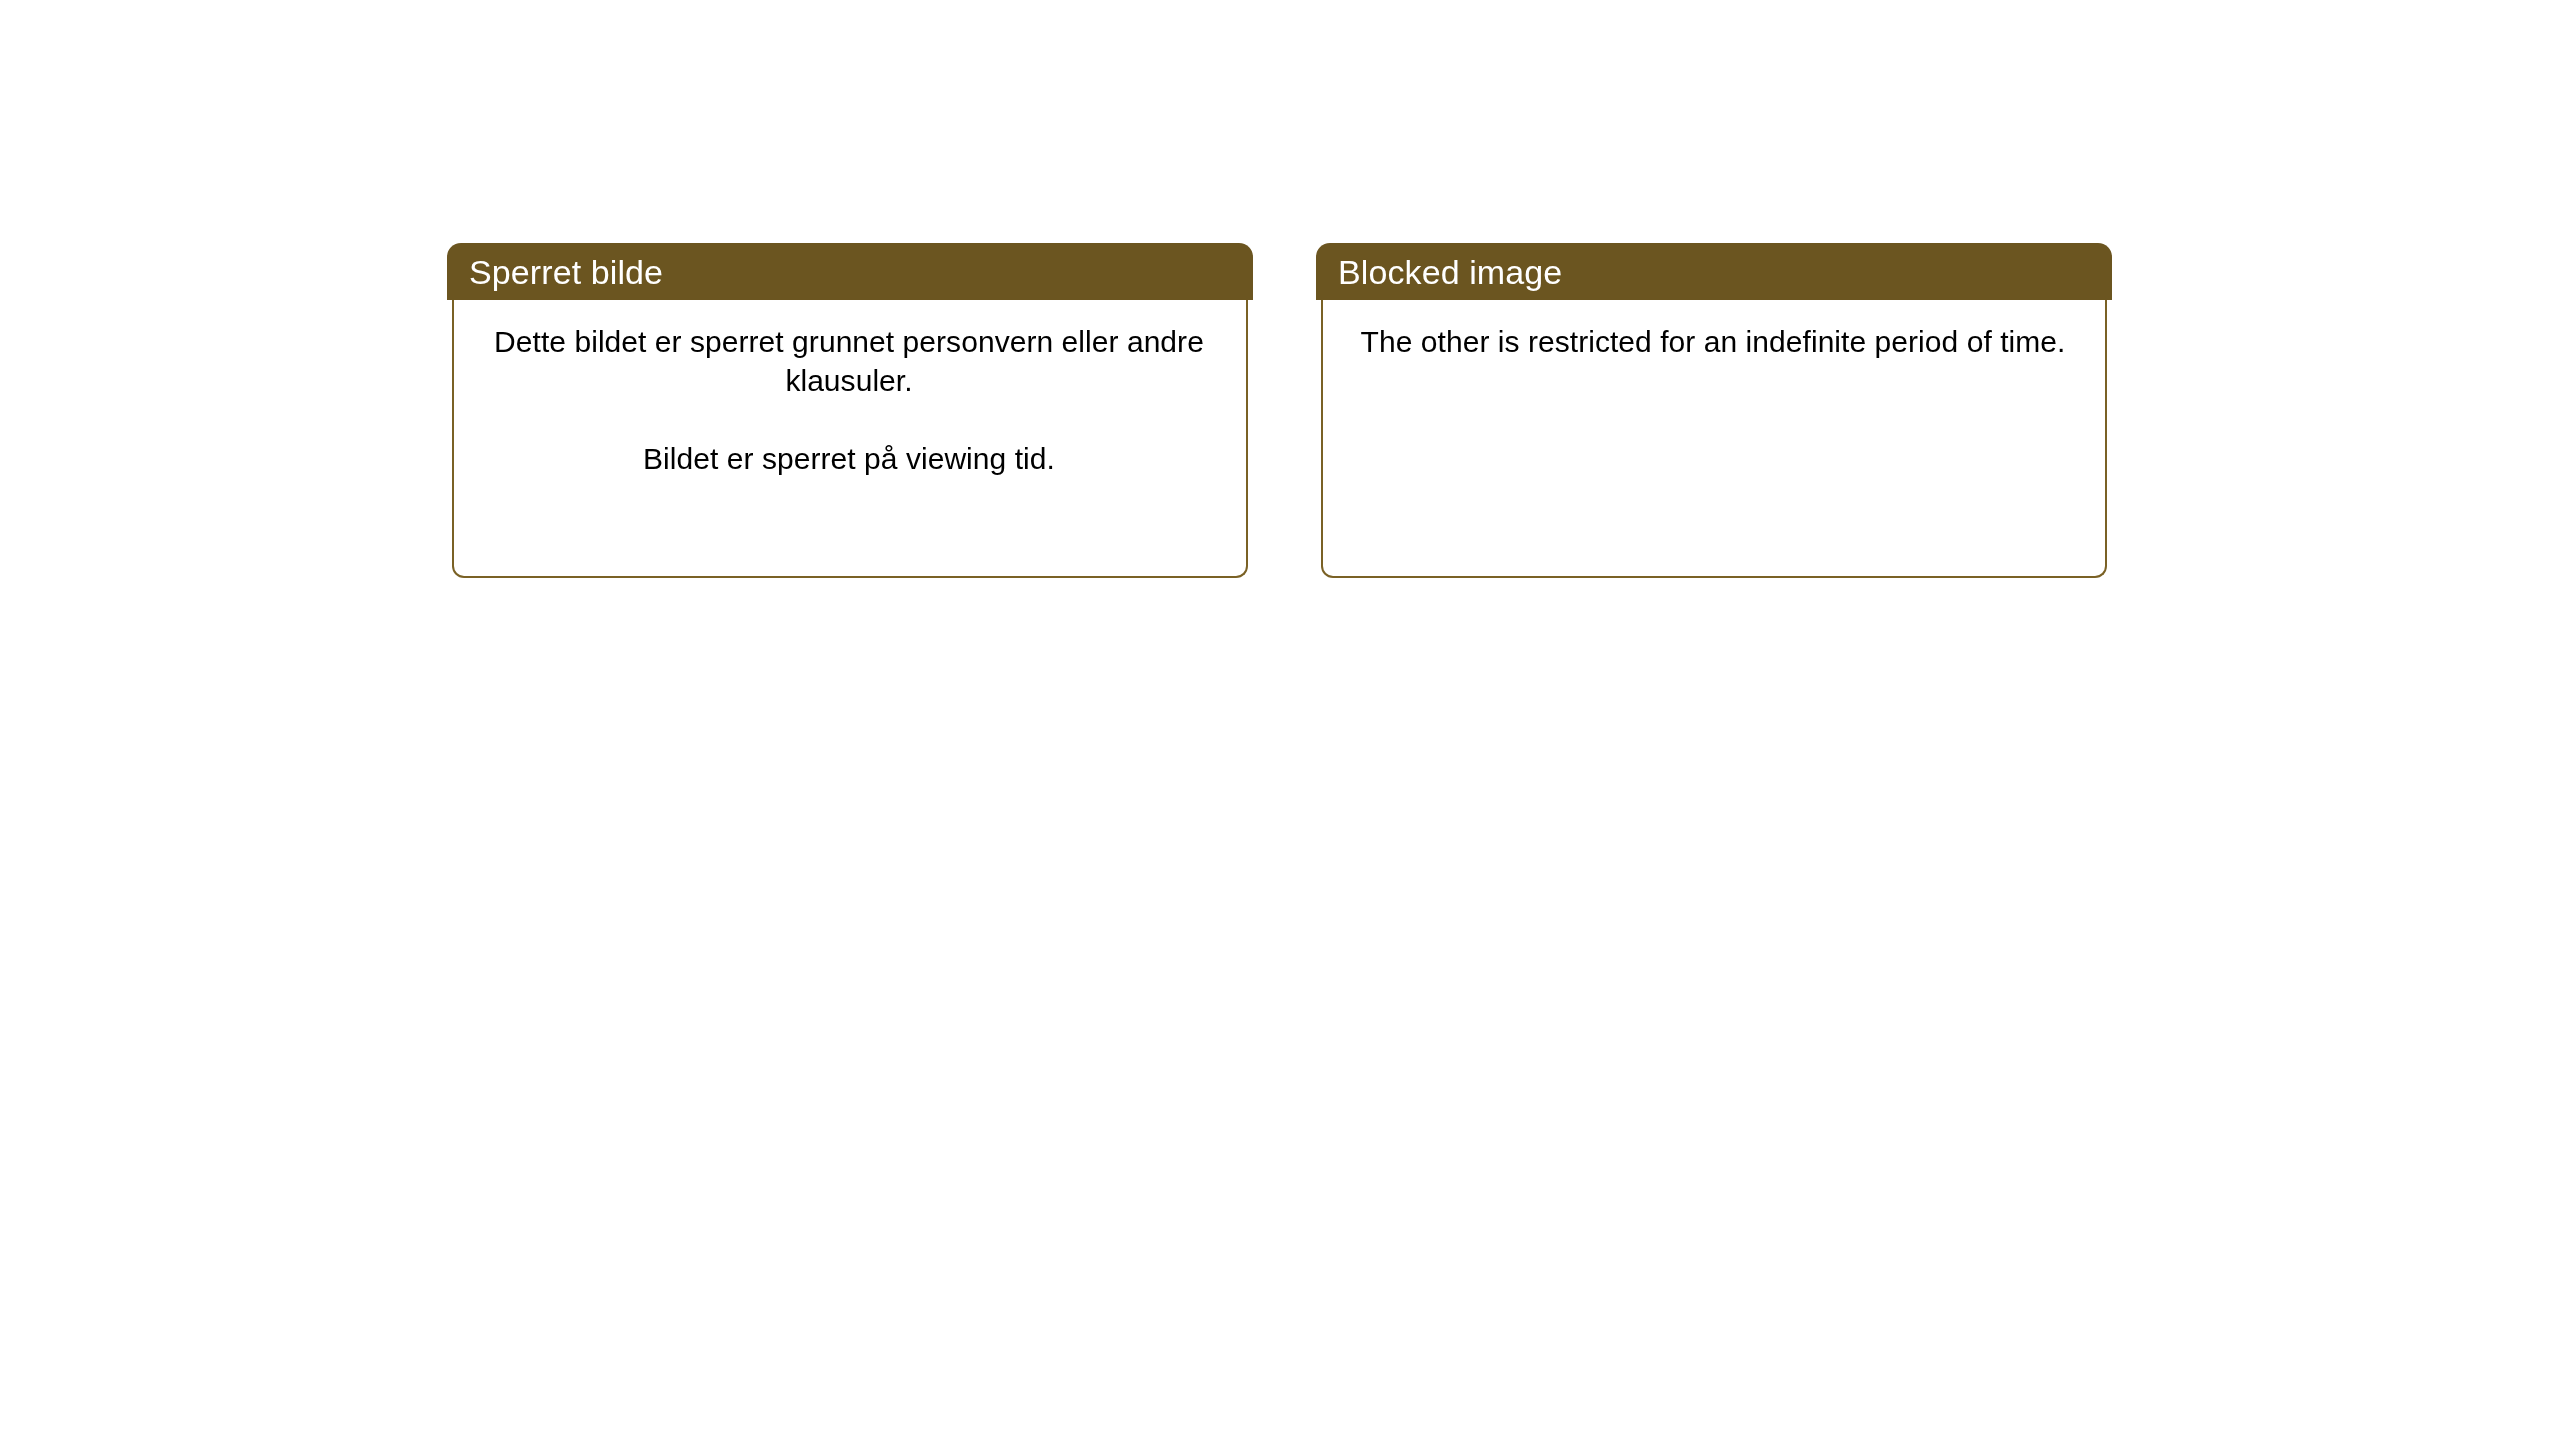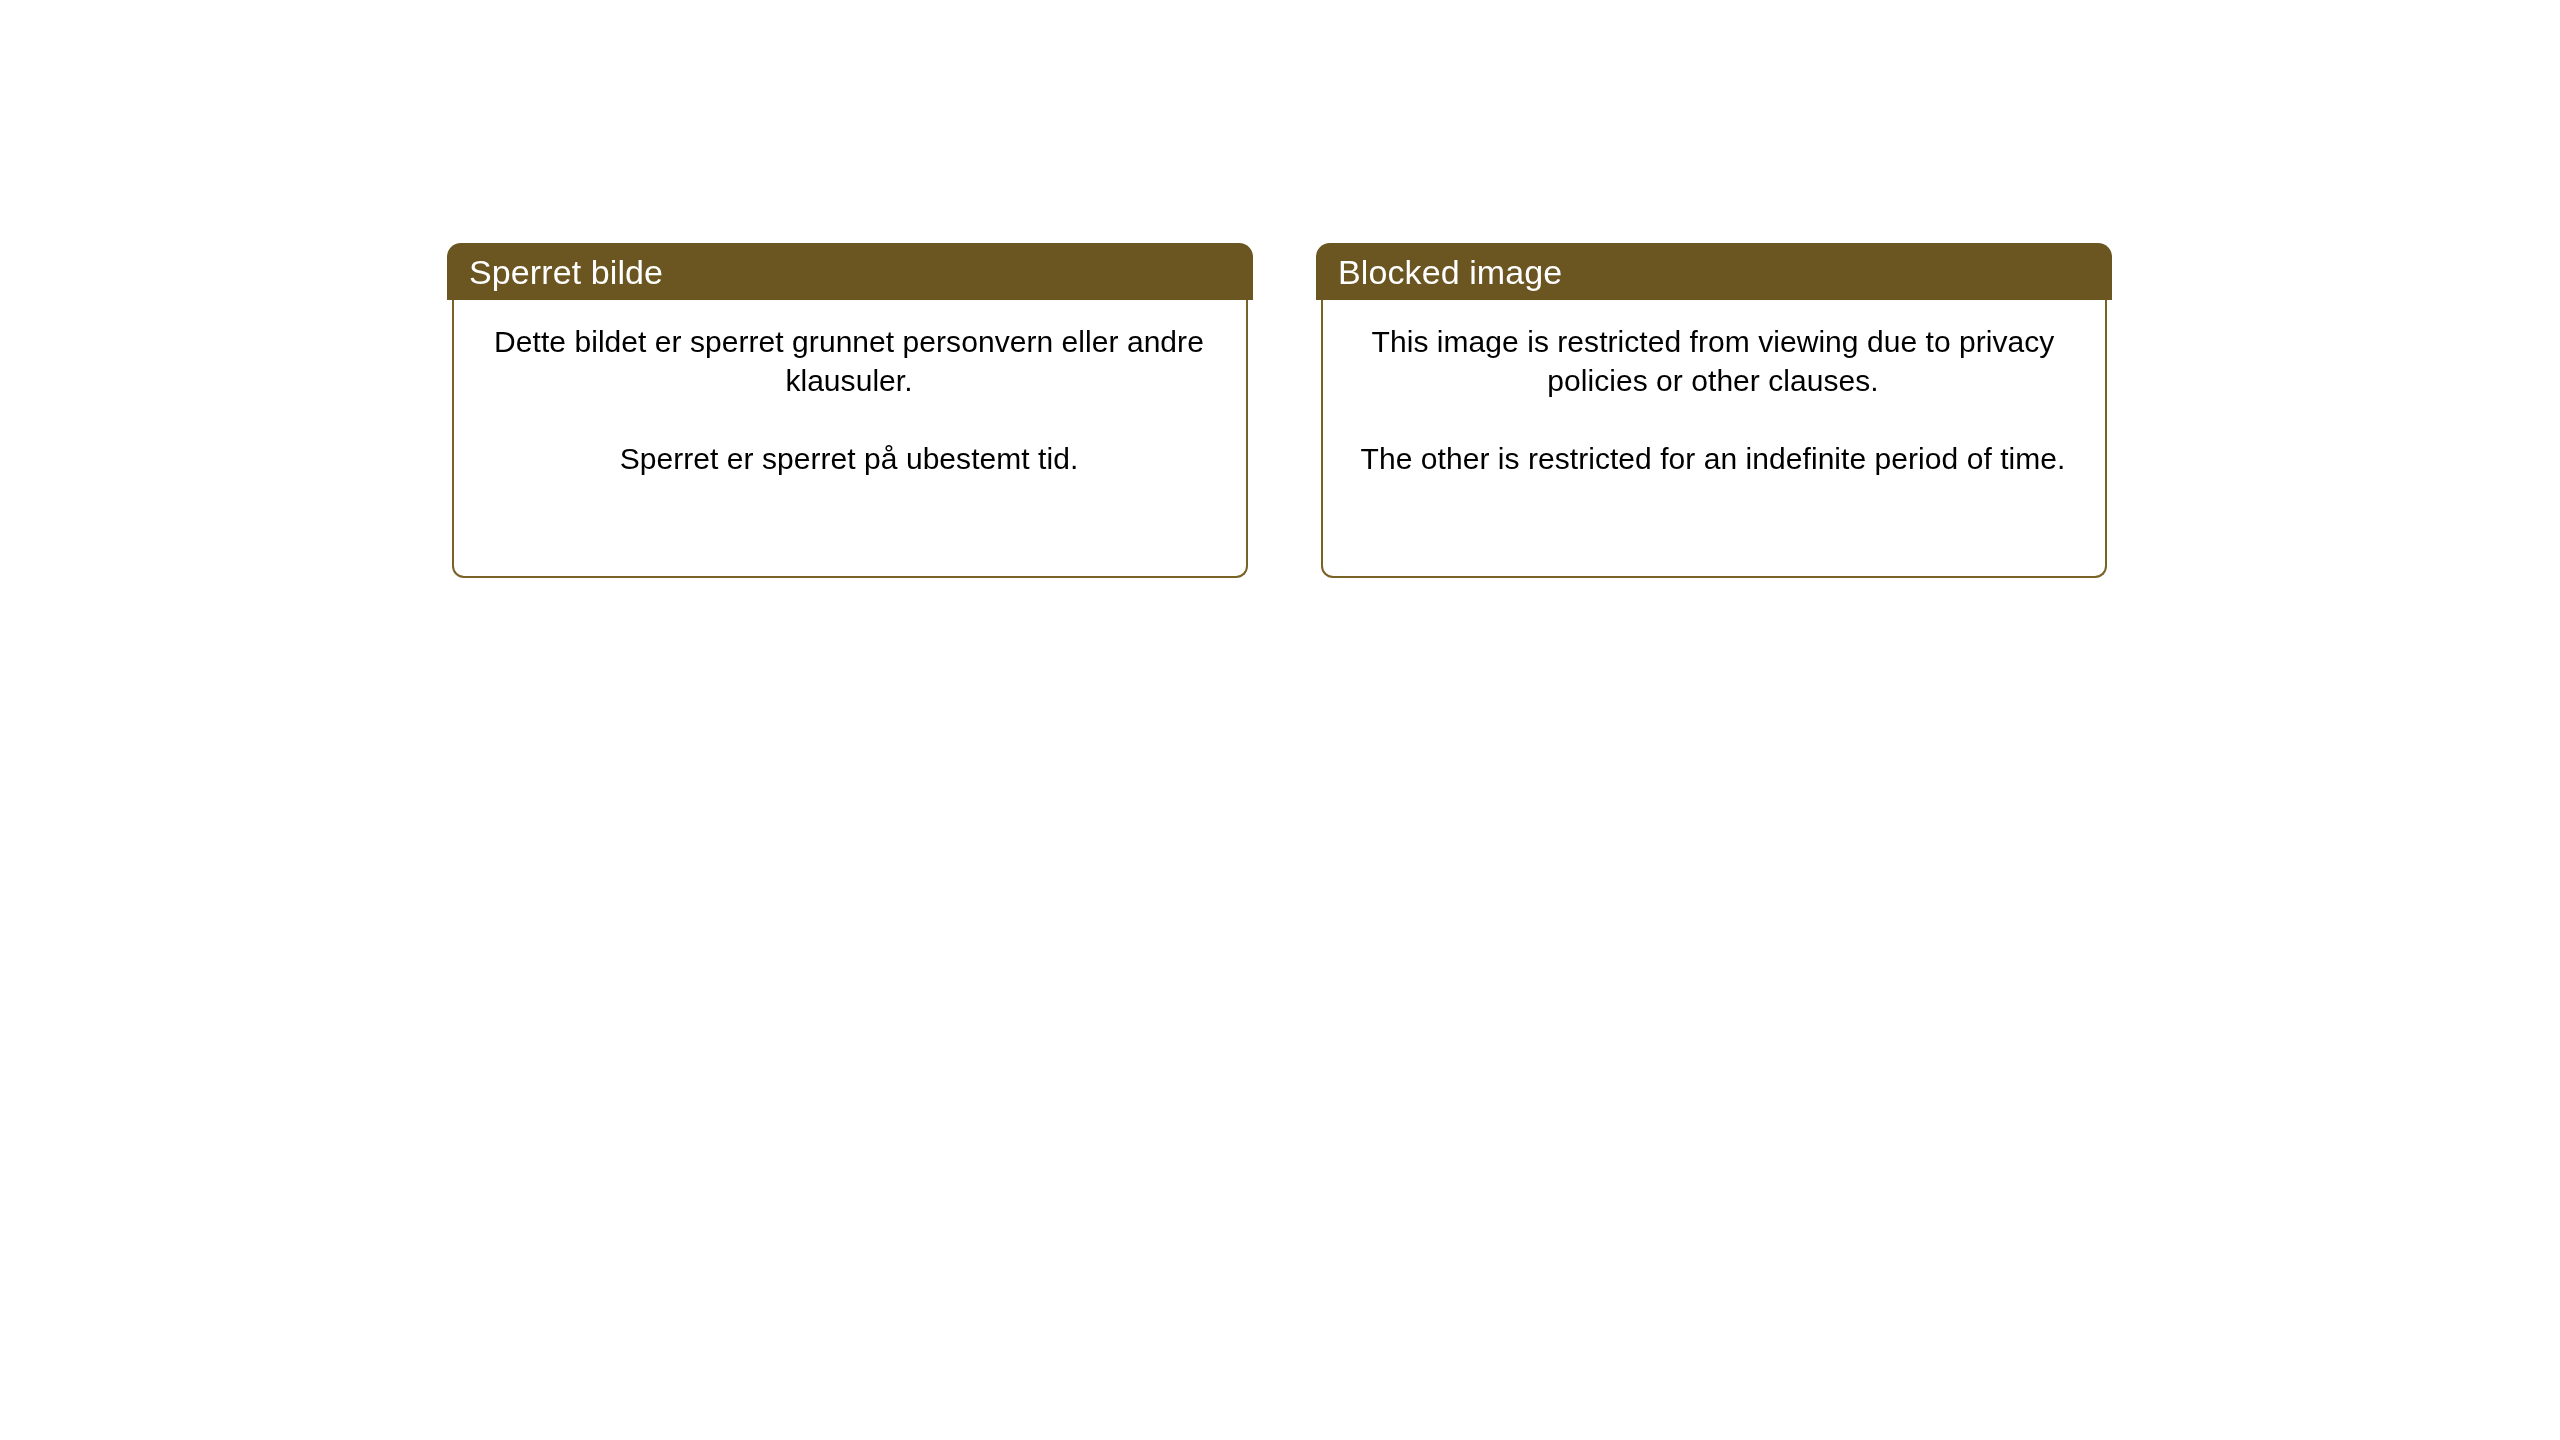--- a/index.html
+++ b/index.html
@@ -115,29 +115,28 @@
 <div id="stage">
 
   <section class="notice-card" id="card-blocked-no">
 
     <div class="card-header">
       <h2 class="card-title">Sperret bilde</h2>
     </div>
 
     <div class="card-body">
       <p class="card-paragraph">Dette bildet er sperret grunnet personvern eller andre klausuler.</p>
-      <p class="card-paragraph">Sperret er sperret på ubestemt tid.</p>
+      <p class="card-paragraph">Bildet er sperret på viewing tid.</p>
     </div>
   </section>
 
   <section class="notice-card" id="card-blocked-en">
 
     <div class="card-header">
       <h2 class="card-title">Blocked image</h2>
     </div>
 
     <div class="card-body">
-      <p class="card-paragraph">This image is restricted from viewing due to privacy policies or other clauses.</p>
       <p class="card-paragraph">The other is restricted for an indefinite period of time.</p>
     </div>
   </section>
 
 </div>
 
 </body></html>

